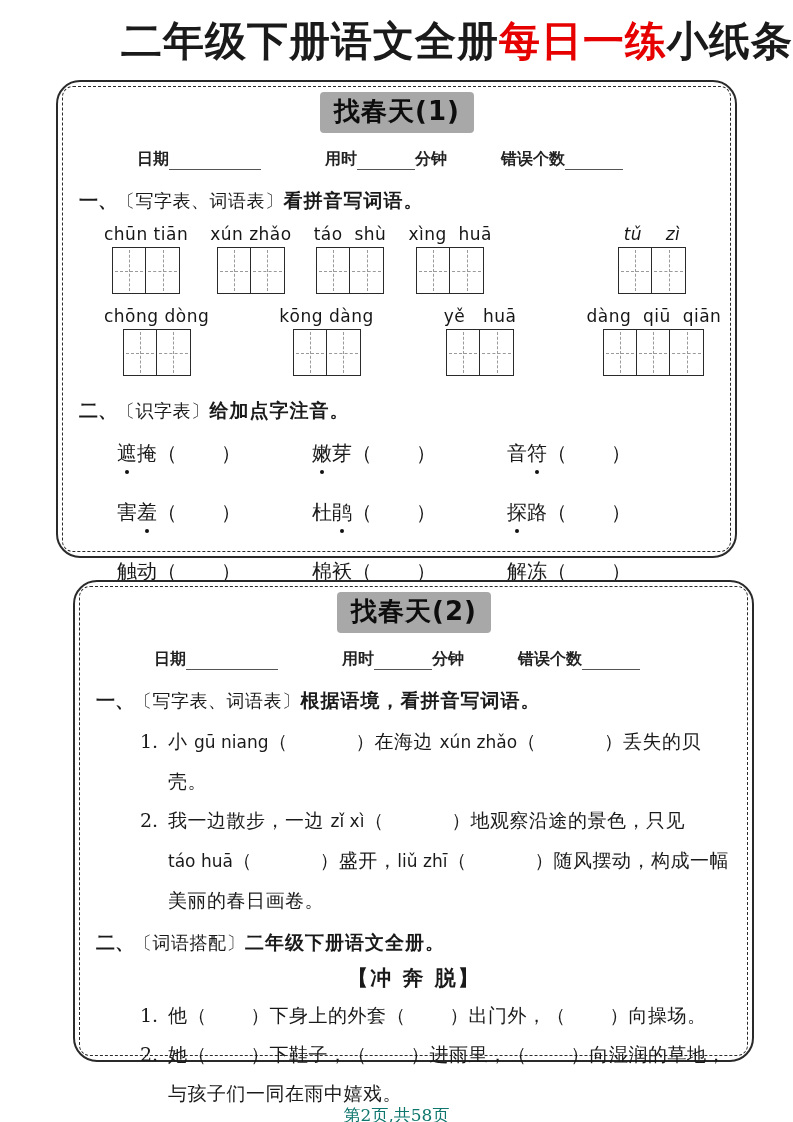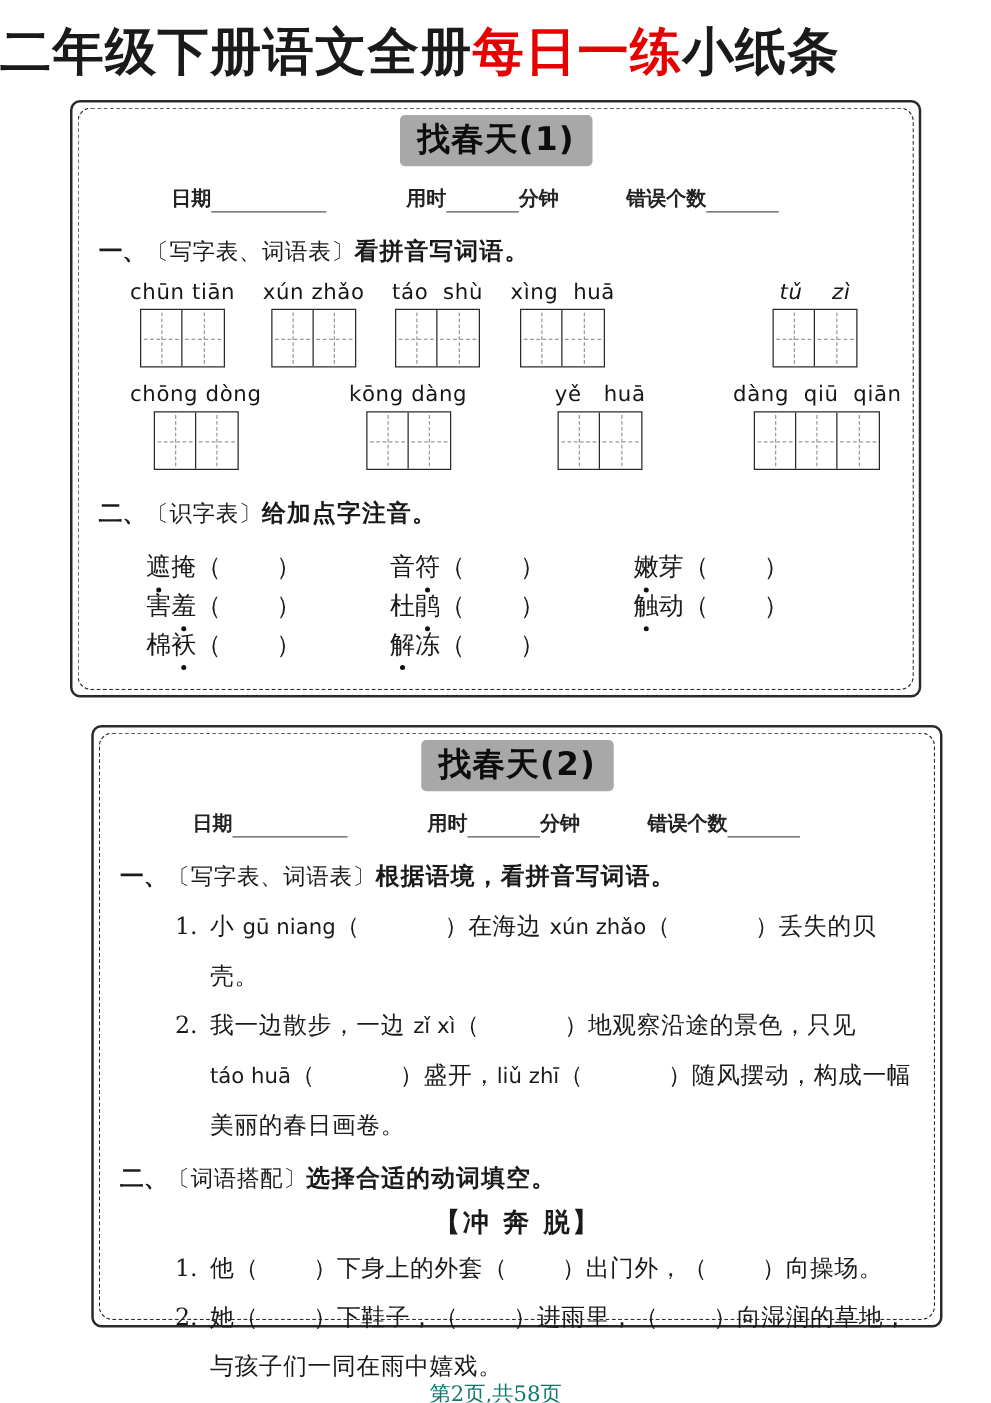--- a/index.html
+++ b/index.html
@@ -2,29 +2,29 @@
 <html><head>
 <meta charset="utf-8">
 <style>
   html,body{margin:0;padding:0;}
   body{
     width:793px;height:1122px;position:relative;background:#ffffff;
     font-family:"DejaVu Sans",sans-serif;color:#1a1a1a;overflow:hidden;
   }
   
   .page-title{
-    position:absolute;top:14px;left:0;width:100%;text-align:left;
+    position:absolute;top:14px;left:0;width:100%;text-align:right;
     font-size:41px;font-weight:900;letter-spacing:1px;
     font-family:"DejaVu Sans",sans-serif;
   }
   .page-title .red{color:#e60000;}
   
   .card{
     position:absolute;left:56px;width:681px;background:#fff;
-    border:2px solid #2a2a2a;border-radius:8px;box-sizing:border-box;
+    border:2px solid #2a2a2a;border-radius:24px;box-sizing:border-box;
   }
   .card-1{top:80px;height:478px;}
   .card-2{top:580px;height:482px;margin-left:17px;}
   .card .dashed-inner{
     position:absolute;inset:4px;border:1.5px dashed #2a2a2a;border-radius:11px;
     pointer-events:none;
   }
   .card-content{position:relative;padding:8px 20px 0 21px;}
   
   .badge-row{text-align:center;margin-top:2px;}
@@ -53,21 +53,21 @@
   .word-block{display:flex;flex-direction:column;align-items:center;}
   .pinyin{font-size:17px;color:#161616;white-space:pre;margin-bottom:3px;letter-spacing:0.5px;}
   .gridbox{display:flex;border:1.6px solid #2a2a2a;}
   .cell{position:relative;width:33px;height:45px;border-right:1px solid #2a2a2a;box-sizing:border-box;}
   .cell:last-child{border-right:none;}
   .cell::before{content:"";position:absolute;left:50%;top:2px;bottom:2px;border-left:1px dashed #9a9a9a;}
   .cell::after{content:"";position:absolute;top:50%;left:2px;right:2px;border-top:1px dashed #9a9a9a;}
   
   .zy-grid{
     display:grid;grid-template-columns:195px 195px auto;
-    margin:16px 0 0 38px;row-gap:4px;
+    margin:16px 0 0 38px;row-gap:32px;
   }
   .zy-entry{font-family:"DejaVu Serif",serif;font-size:20px;white-space:nowrap;}
   .zi{position:relative;display:inline-block;}
   .zi .dot{
     position:absolute;left:50%;bottom:-7px;transform:translateX(-50%);
     width:4px;height:4px;background:#111;border-radius:50%;
   }
   .zy-paren{font-family:"DejaVu Serif",serif;}
   .zy-gap{display:inline-block;width:44px;}
   
@@ -197,24 +197,25 @@
       </div>
 
     <div class="q-head" style="margin-top:22px;">
       <span class="q-num">二、</span>
         <span class="q-tag">〔识字表〕</span>
         <span class="q-text">给加点字注音。</span>
     </div>
 
     <div class="zy-grid">
         <div class="zy-entry"><span class="zi">遮<span class="dot"></span></span><span class="zi">掩</span><span class="zy-paren">（</span><span class="zy-gap"></span><span class="zy-paren">）</span></div>
+        <div class="zy-entry"><span class="zi">嫩<span class="dot"></span></span><span class="zi">芽</span><span class="zy-paren">（</span><span class="zy-gap"></span><span class="zy-paren">）</span></div>
         <div class="zy-entry"><span class="zi">音</span><span class="zi">符<span class="dot"></span></span><span class="zy-paren">（</span><span class="zy-gap"></span><span class="zy-paren">）</span></div>
-        <div class="zy-entry"><span class="zi">嫩<span class="dot"></span></span><span class="zi">芽</span><span class="zy-paren">（</span><span class="zy-gap"></span><span class="zy-paren">）</span></div>
         <div class="zy-entry"><span class="zi">害</span><span class="zi">羞<span class="dot"></span></span><span class="zy-paren">（</span><span class="zy-gap"></span><span class="zy-paren">）</span></div>
         <div class="zy-entry"><span class="zi">杜</span><span class="zi">鹃<span class="dot"></span></span><span class="zy-paren">（</span><span class="zy-gap"></span><span class="zy-paren">）</span></div>
+        <div class="zy-entry"><span class="zi">探<span class="dot"></span></span><span class="zi">路</span><span class="zy-paren">（</span><span class="zy-gap"></span><span class="zy-paren">）</span></div>
         <div class="zy-entry"><span class="zi">触<span class="dot"></span></span><span class="zi">动</span><span class="zy-paren">（</span><span class="zy-gap"></span><span class="zy-paren">）</span></div>
         <div class="zy-entry"><span class="zi">棉</span><span class="zi">袄<span class="dot"></span></span><span class="zy-paren">（</span><span class="zy-gap"></span><span class="zy-paren">）</span></div>
         <div class="zy-entry"><span class="zi">解<span class="dot"></span></span><span class="zi">冻</span><span class="zy-paren">（</span><span class="zy-gap"></span><span class="zy-paren">）</span></div>
       </div>
   </div>
 </div>
 
 <div class="card card-2">
   <div class="dashed-inner"></div>
   <div class="card-content">
@@ -252,21 +253,21 @@
         </div>
         <div class="sent">
           <span class="sent-num">2.</span>
           <div class="sent-body"><span class="cn">我一边散步，一边 </span><span class="py">zǐ xì</span><span class="blank"><span>（</span><span class="gap gap-70"></span><span>）</span></span><span class="cn">地观察沿途的景色，只见 </span><span class="py">táo huā</span><span class="blank"><span>（</span><span class="gap gap-70"></span><span>）</span></span><span class="cn">盛开，</span><span class="py">liǔ zhī</span><span class="blank"><span>（</span><span class="gap gap-70"></span><span>）</span></span><span class="cn">随风摆动，构成一幅美丽的春日画卷。</span></div>
         </div>
       </div>
 
     <div class="q-head" style="margin-top:10px;">
       <span class="q-num">二、</span>
         <span class="q-tag">〔词语搭配〕</span>
-        <span class="q-text">选择合适的动词填空。</span>
+        <span class="q-text">二年级下册语文全册。</span>
     </div>
 
     <div class="word-bank">【冲  奔  脱】</div>
 
     <div class="sent-list" style="margin-top:4px;">
         <div class="sent">
           <span class="sent-num">1.</span>
           <div class="sent-body"><span class="cn">他</span><span class="blank"><span>（</span><span class="gap gap-45"></span><span>）</span></span><span class="cn">下身上的外套</span><span class="blank"><span>（</span><span class="gap gap-45"></span><span>）</span></span><span class="cn">出门外，</span><span class="blank"><span>（</span><span class="gap gap-45"></span><span>）</span></span><span class="cn">向操场。</span></div>
         </div>
         <div class="sent">

